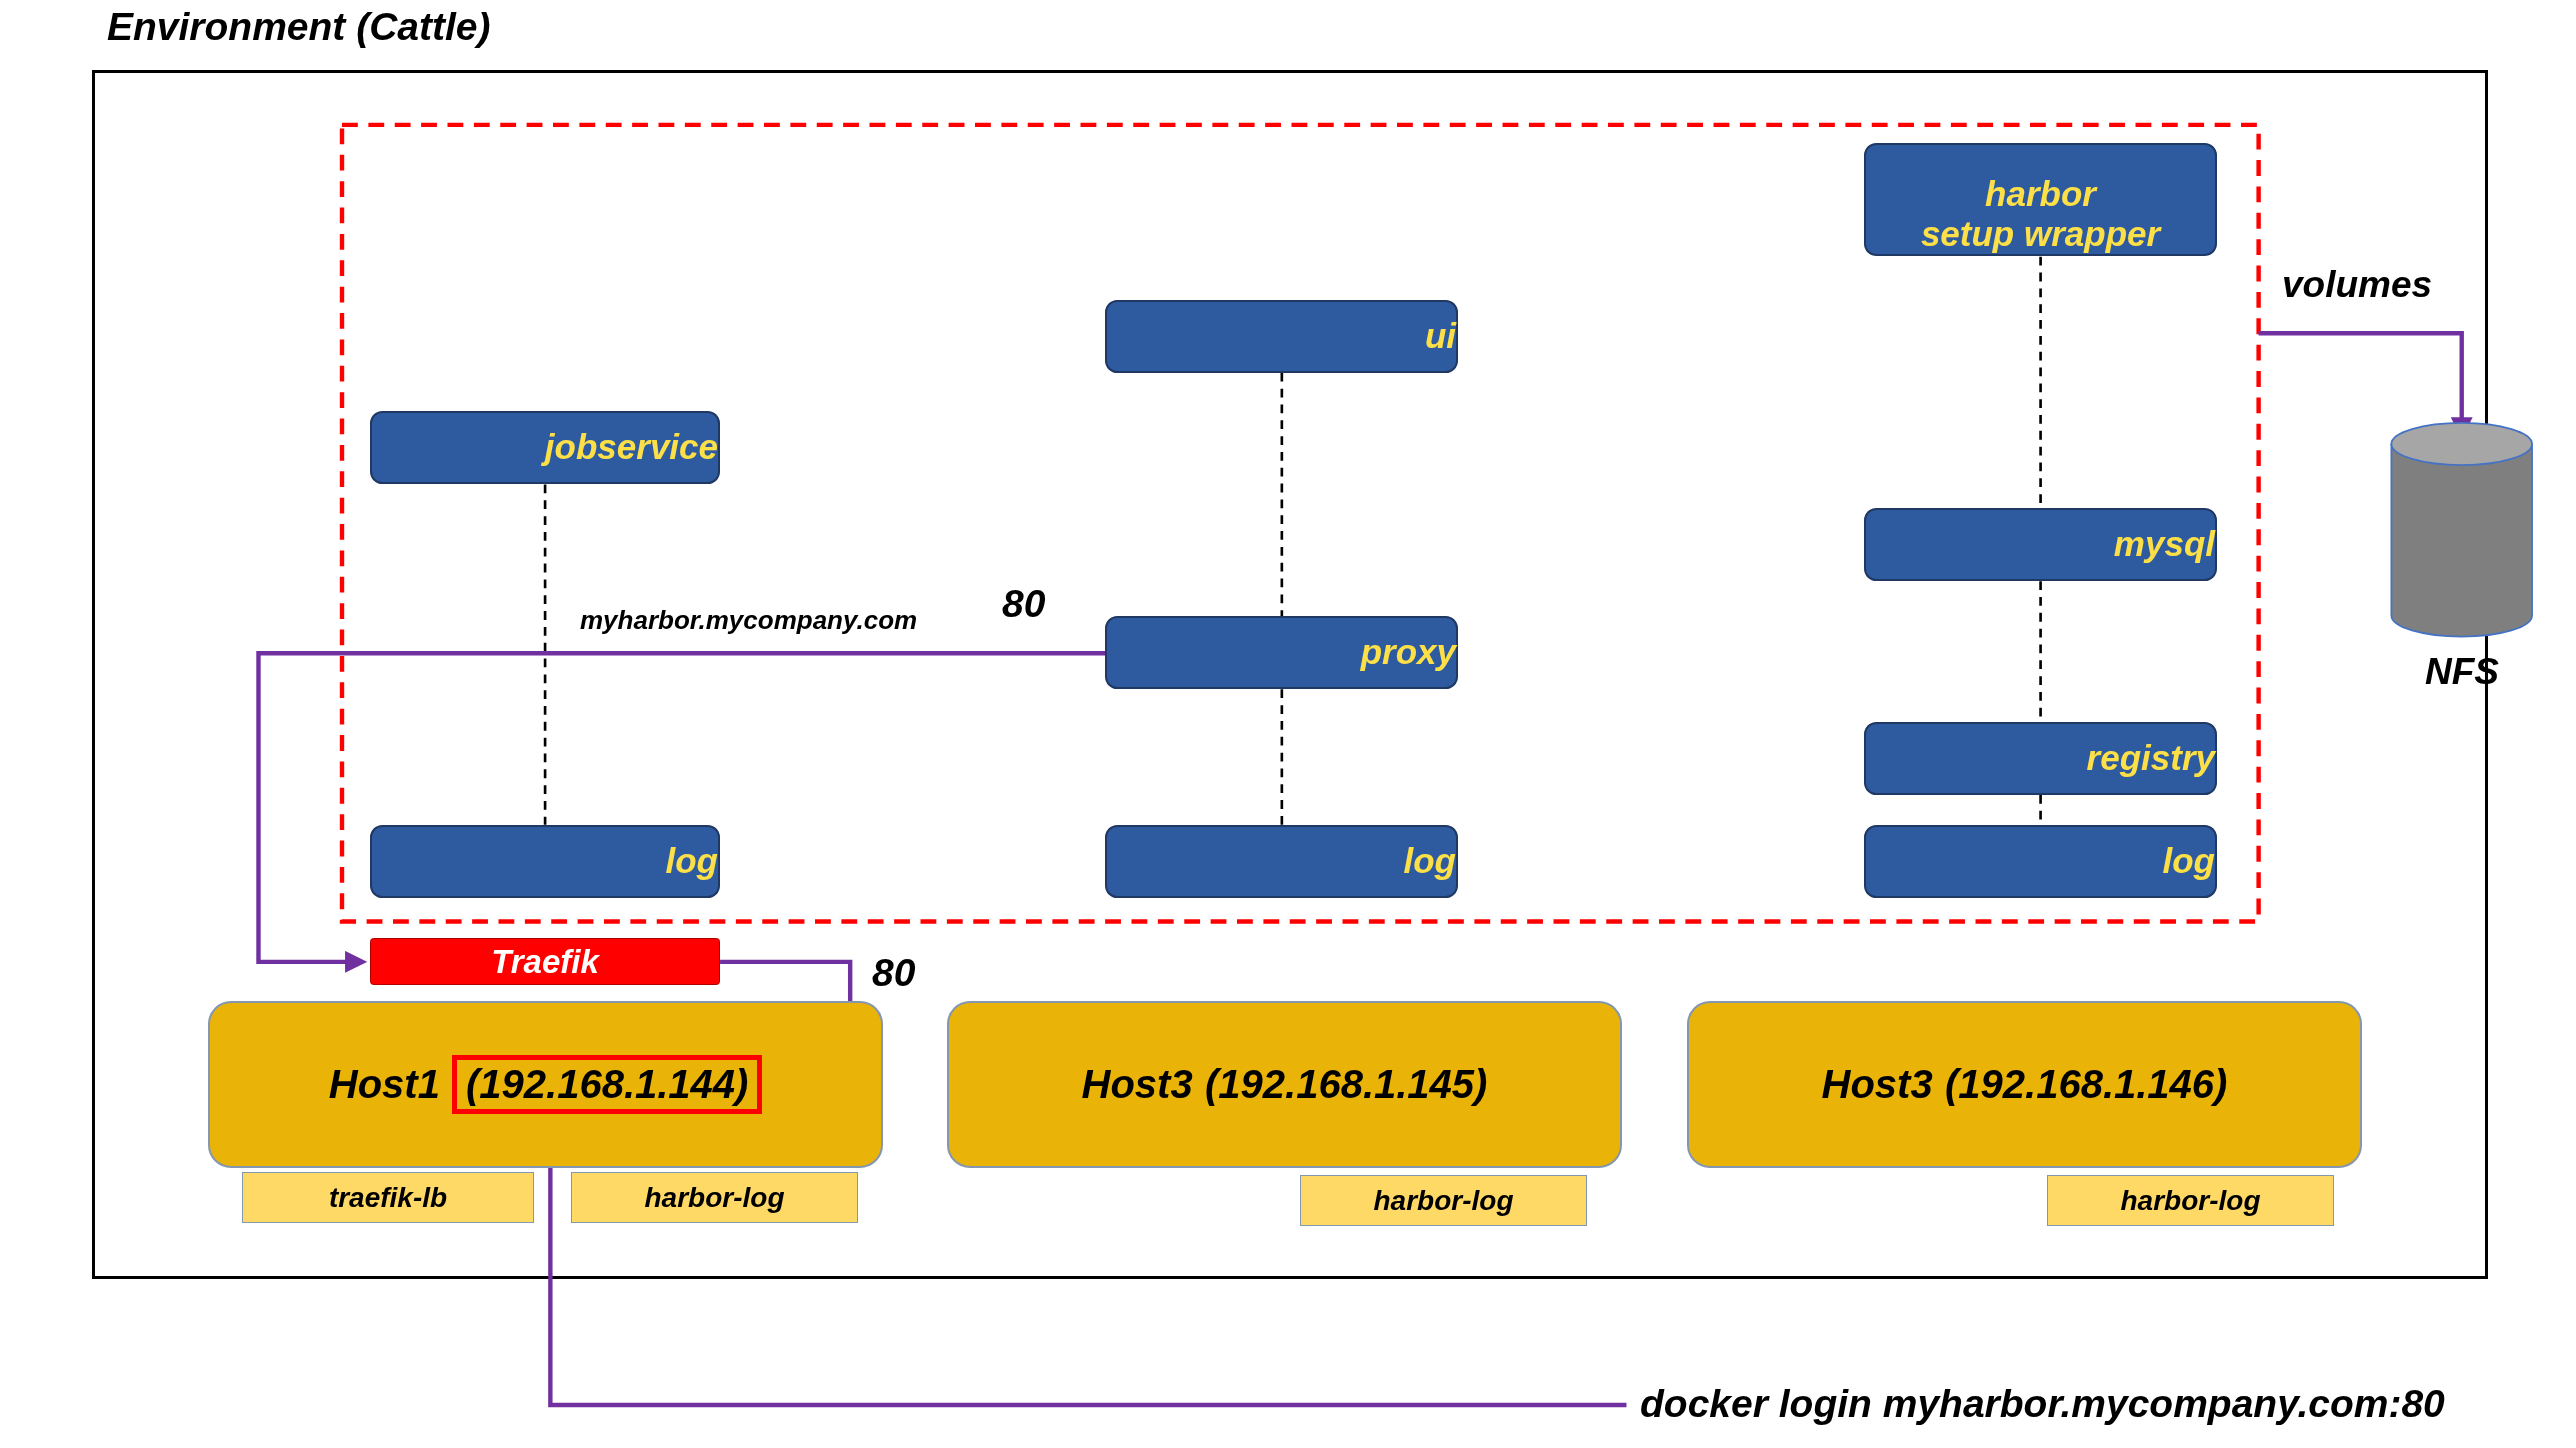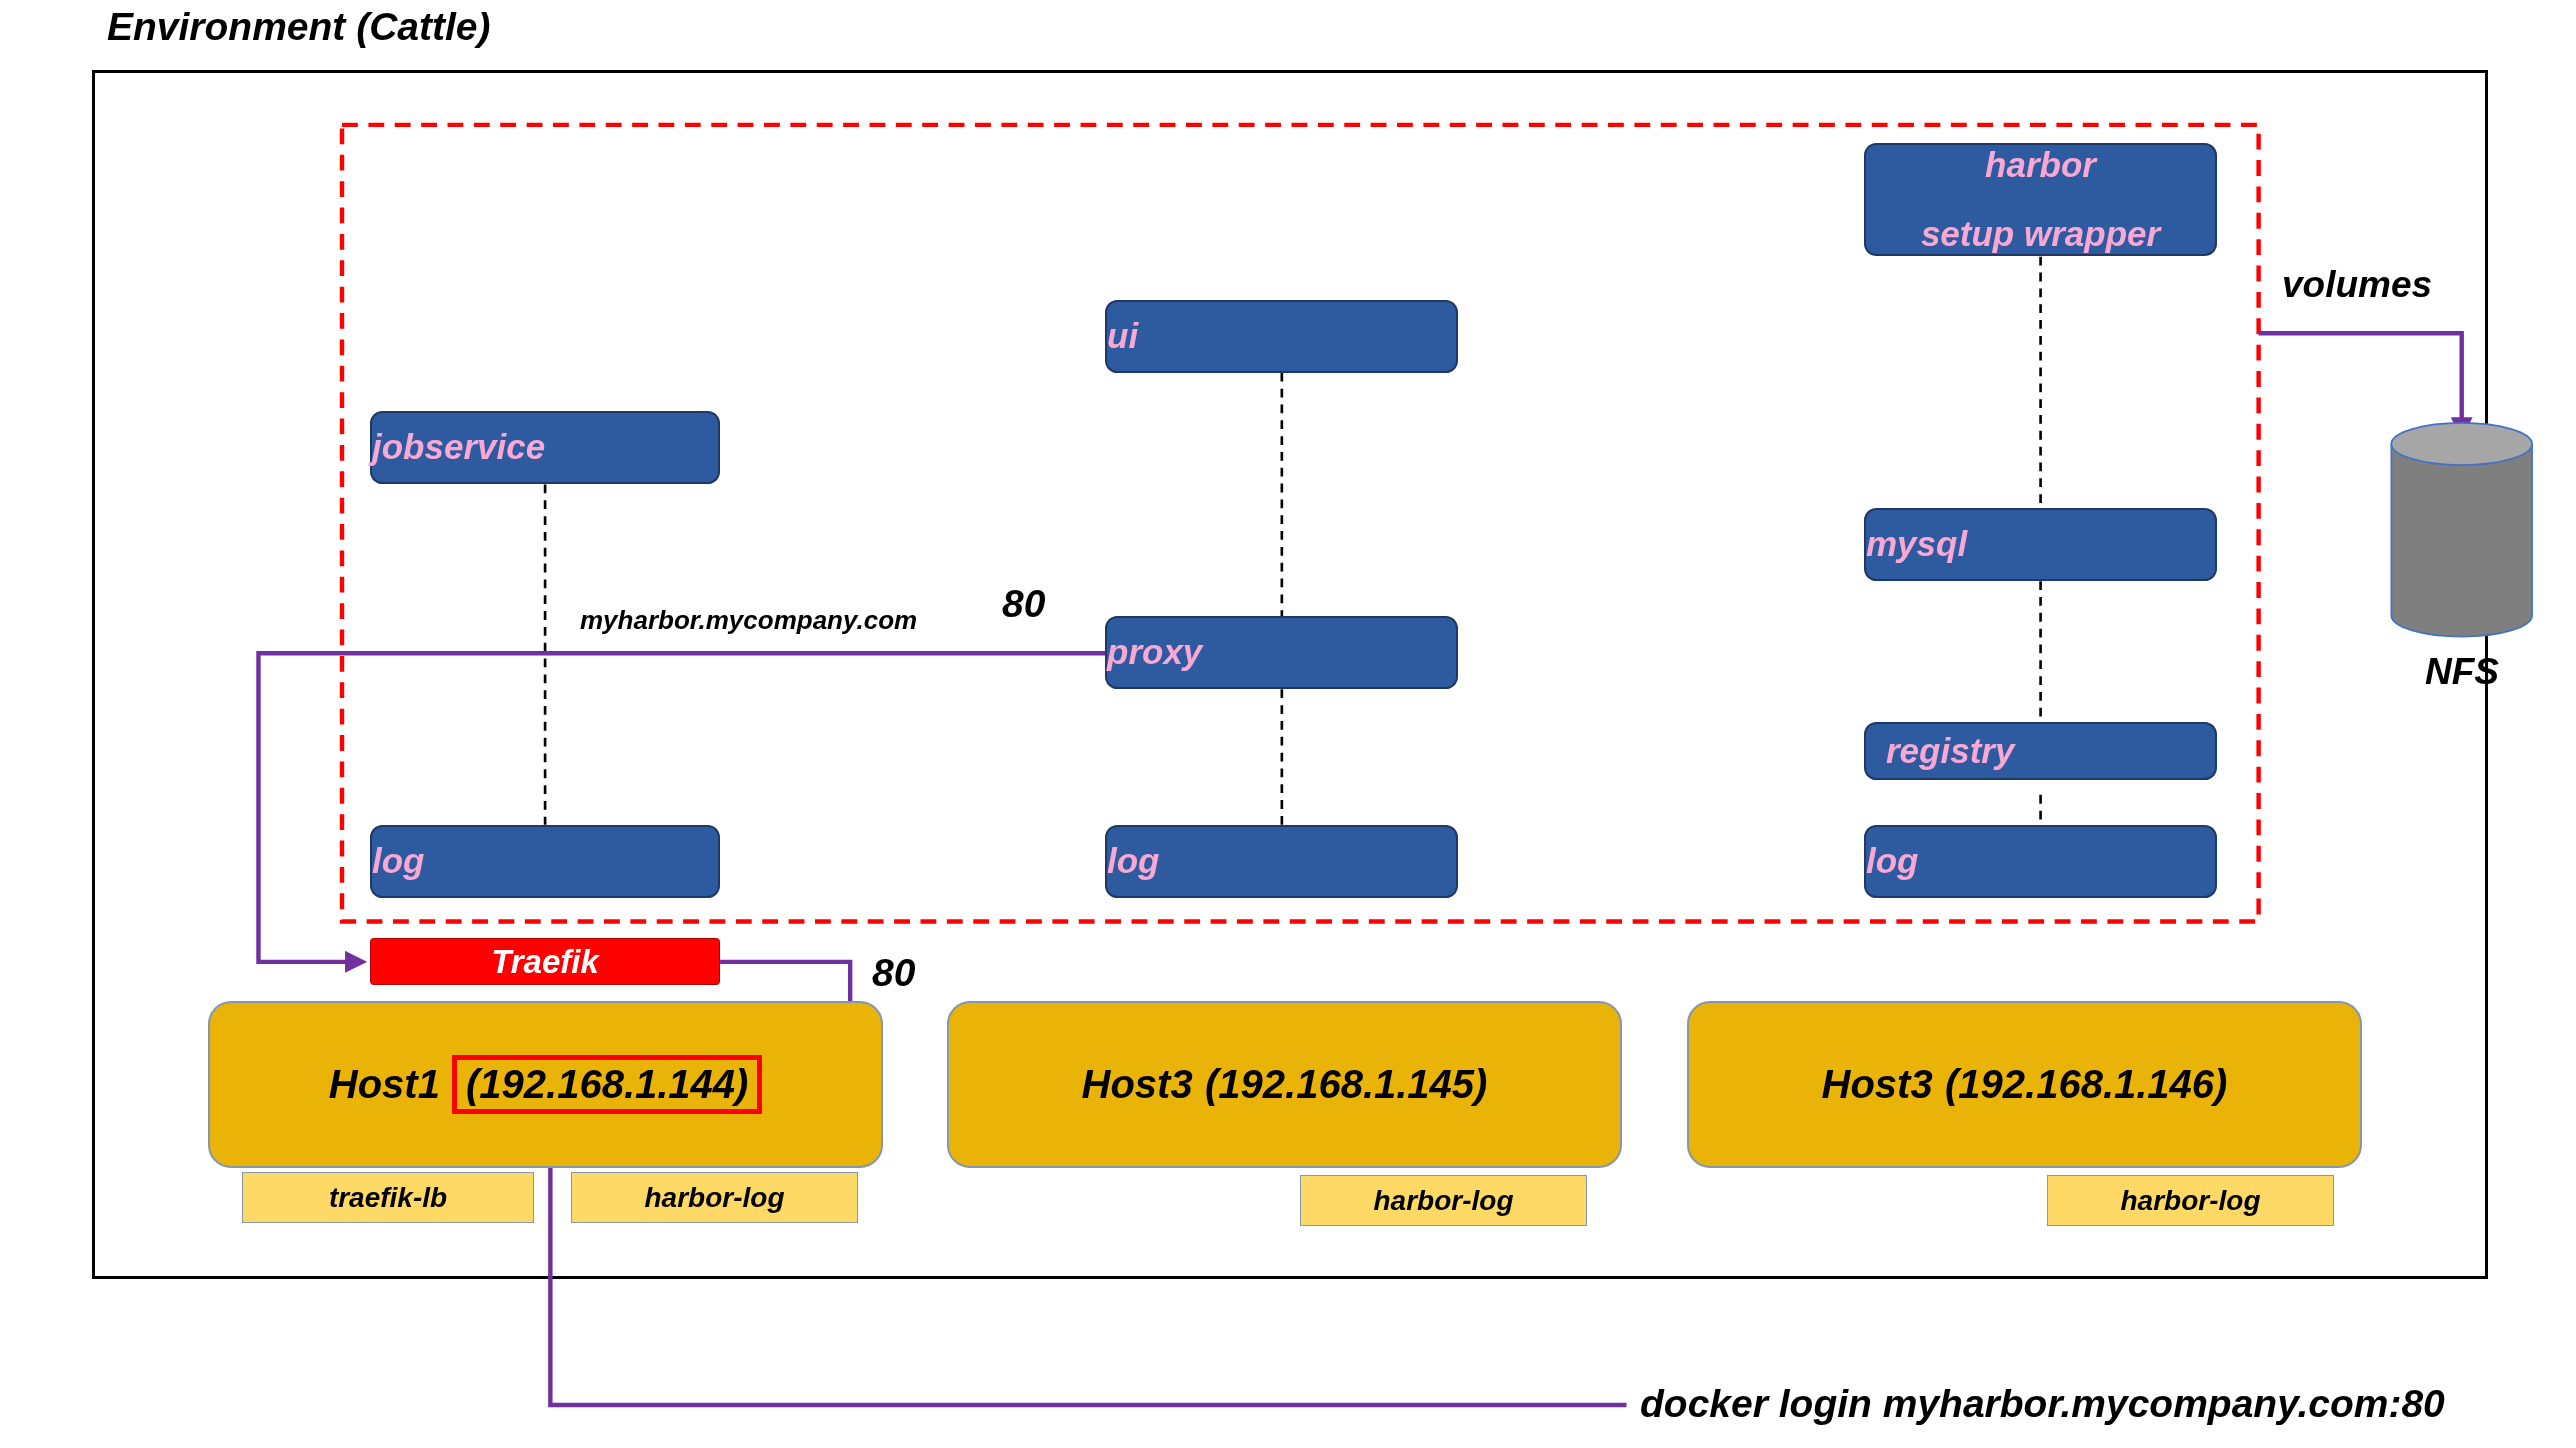--- a/index.html
+++ b/index.html
@@ -21,22 +21,22 @@
     width:2390px;height:1203px;
     border:3.5px solid #000000;
     background:transparent;
   }
   svg.overlay{position:absolute;left:0;top:0;width:2576px;height:1449px;}
   .node{
     position:absolute;
     background:#2E5B9F;
     border:2.6px solid #203864;
     border-radius:12.3px;
-    color:#f9a8d4;
-    display:flex;align-items:center;justify-content:space-between;
+    color:#fde047;
+    display:flex;align-items:center;justify-content:flex-end;
     font-size:35px;
     box-sizing:border-box;
     text-align:center;
     line-height:1.15;
     z-index:3;
   }
   .node.tall{flex-direction:column;}
   .traefik{
     position:absolute;
     background:#FF0000;
@@ -124,21 +124,21 @@
   </div>
 
   <div class="node" style="left:1105px;top:300px;width:353px;height:73px;">ui</div>
 
   <div class="node" style="left:370px;top:411px;width:350px;height:73px;">jobservice</div>
 
   <div class="node" style="left:1105px;top:616px;width:353px;height:73px;">proxy</div>
 
   <div class="node" style="left:1864px;top:508px;width:353px;height:73px;">mysql</div>
 
-  <div class="node" style="left:1864px;top:722px;width:353px;height:58px;padding-left:20px;">registry</div>
+  <div class="node" style="left:1864px;top:722px;width:353px;height:73px;padding-left:20px;">registry</div>
 
   <div class="node" style="left:370px;top:825px;width:350px;height:73px;">log</div>
 
   <div class="node" style="left:1105px;top:825px;width:353px;height:73px;">log</div>
 
   <div class="node" style="left:1864px;top:825px;width:353px;height:73px;">log</div>
 
   <div class="traefik" style="left:370px;top:938px;width:350px;height:47px;">Traefik</div>
 
   <div class="host" style="left:208px;top:1001px;width:675px;height:167px;">

